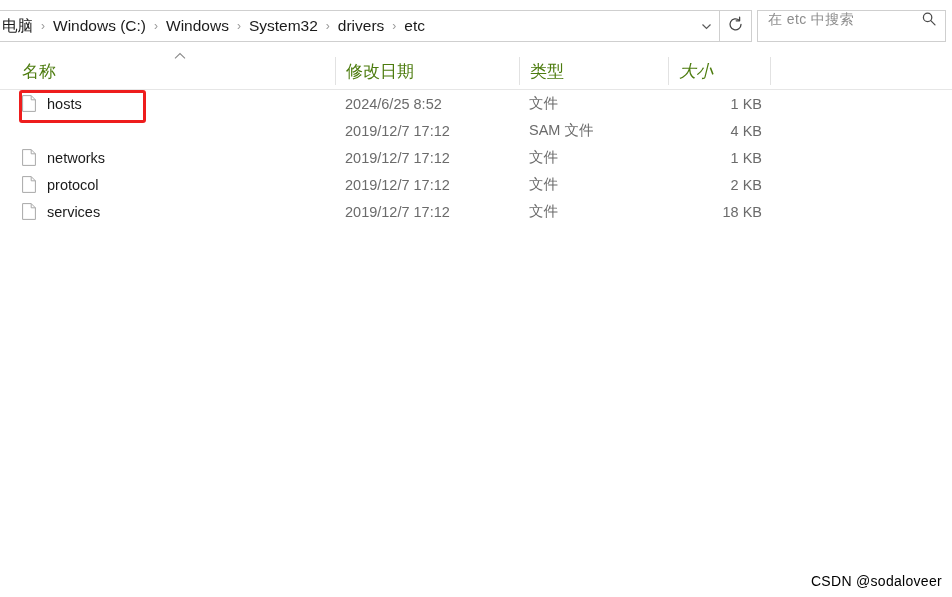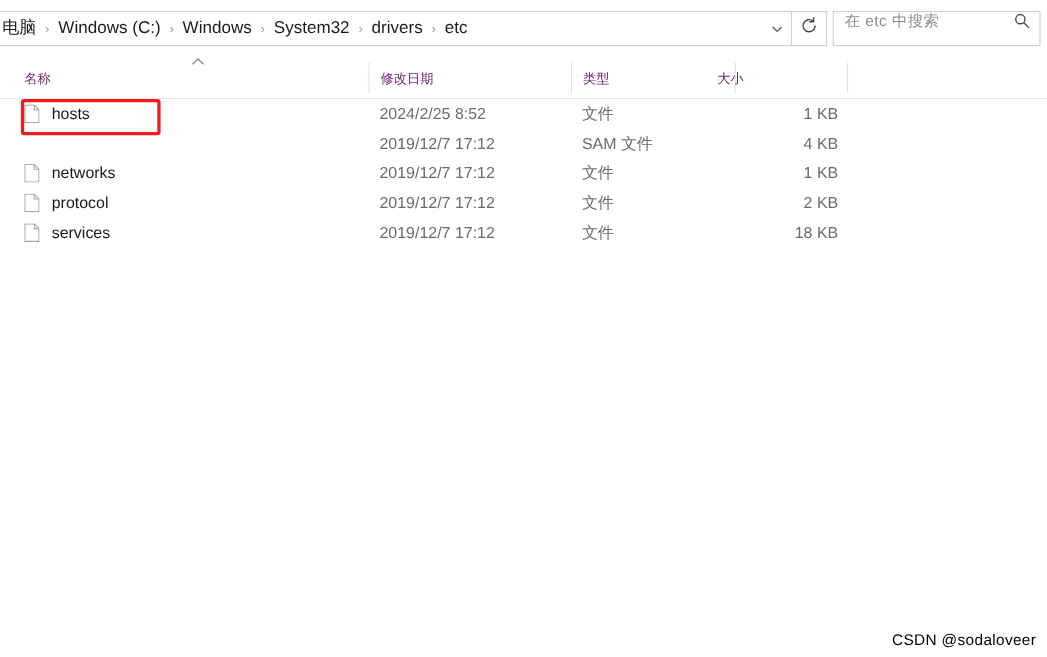--- a/index.html
+++ b/index.html
@@ -89,22 +89,22 @@
     position: absolute;
     left: 0; top: 52px;
     width: 952px; height: 38px;
     background: #ffffff;
     border-bottom: 1px solid #e6e6e6;
   }
   .colcell {
     position: absolute;
     top: 0; height: 38px;
     display: flex; align-items: center;
-    font-size: 12px;
-    color: #701a75;
+    font-size: 17px;
+    color: #4d7c0f;
     padding-left: 10px;
     white-space: nowrap;
   }
   .coldiv {
     position: absolute;
     top: 5px;
     width: 1px; height: 28px;
     background: #e2e2e2;
   }
   .sort-chevron {
@@ -228,40 +228,40 @@
 
   <div class="colheader">
     <div class="coldiv" style="left:335px;"></div>
     <div class="coldiv" style="left:519px;"></div>
     <div class="coldiv" style="left:668px;"></div>
     <div class="coldiv" style="left:770px;"></div>
 
     <div class="colcell" style="left:12px;">名称</div>
     <div class="colcell" style="left:336px;">修改日期</div>
     <div class="colcell" style="left:520px;">类型</div>
-    <div class="colcell" style="left:642px;">大小</div>
+    <div class="colcell" style="left:669px;font-style:italic;">大小</div>
   </div>
 
   <div class="sort-chevron">
     <svg width="14" height="8" viewBox="0 0 14 8" aria-hidden="true">
       <path d="M2 6.4 L7 1.6 L12 6.4" fill="none" stroke="currentColor" stroke-width="1.1"></path>
     </svg>
   </div>
 
   <div class="filelist">
 
     <div class="filerow">
       <div class="cell cell-name">
         <svg class="file-icon" viewBox="0 0 14 17" aria-hidden="true">
           <path d="M0.6 0.6 H9.2 L13.4 4.8 V16.4 H0.6 Z" fill="#ffffff" stroke="#a8a8a8" stroke-width="1"></path>
           <path d="M9.2 0.6 V4.8 H13.4" fill="none" stroke="#a8a8a8" stroke-width="1"></path>
         </svg>
         <span>hosts</span>
       </div>
-      <div class="cell cell-date">2024/2/25 8:52</div>
+      <div class="cell cell-date">2024/6/25 8:52</div>
       <div class="cell cell-type">文件</div>
       <div class="cell cell-size">1 KB</div>
     </div>
 
     <div class="filerow">
       <div class="cell cell-date">2019/12/7 17:12</div>
       <div class="cell cell-type">SAM 文件</div>
       <div class="cell cell-size">4 KB</div>
     </div>
 

